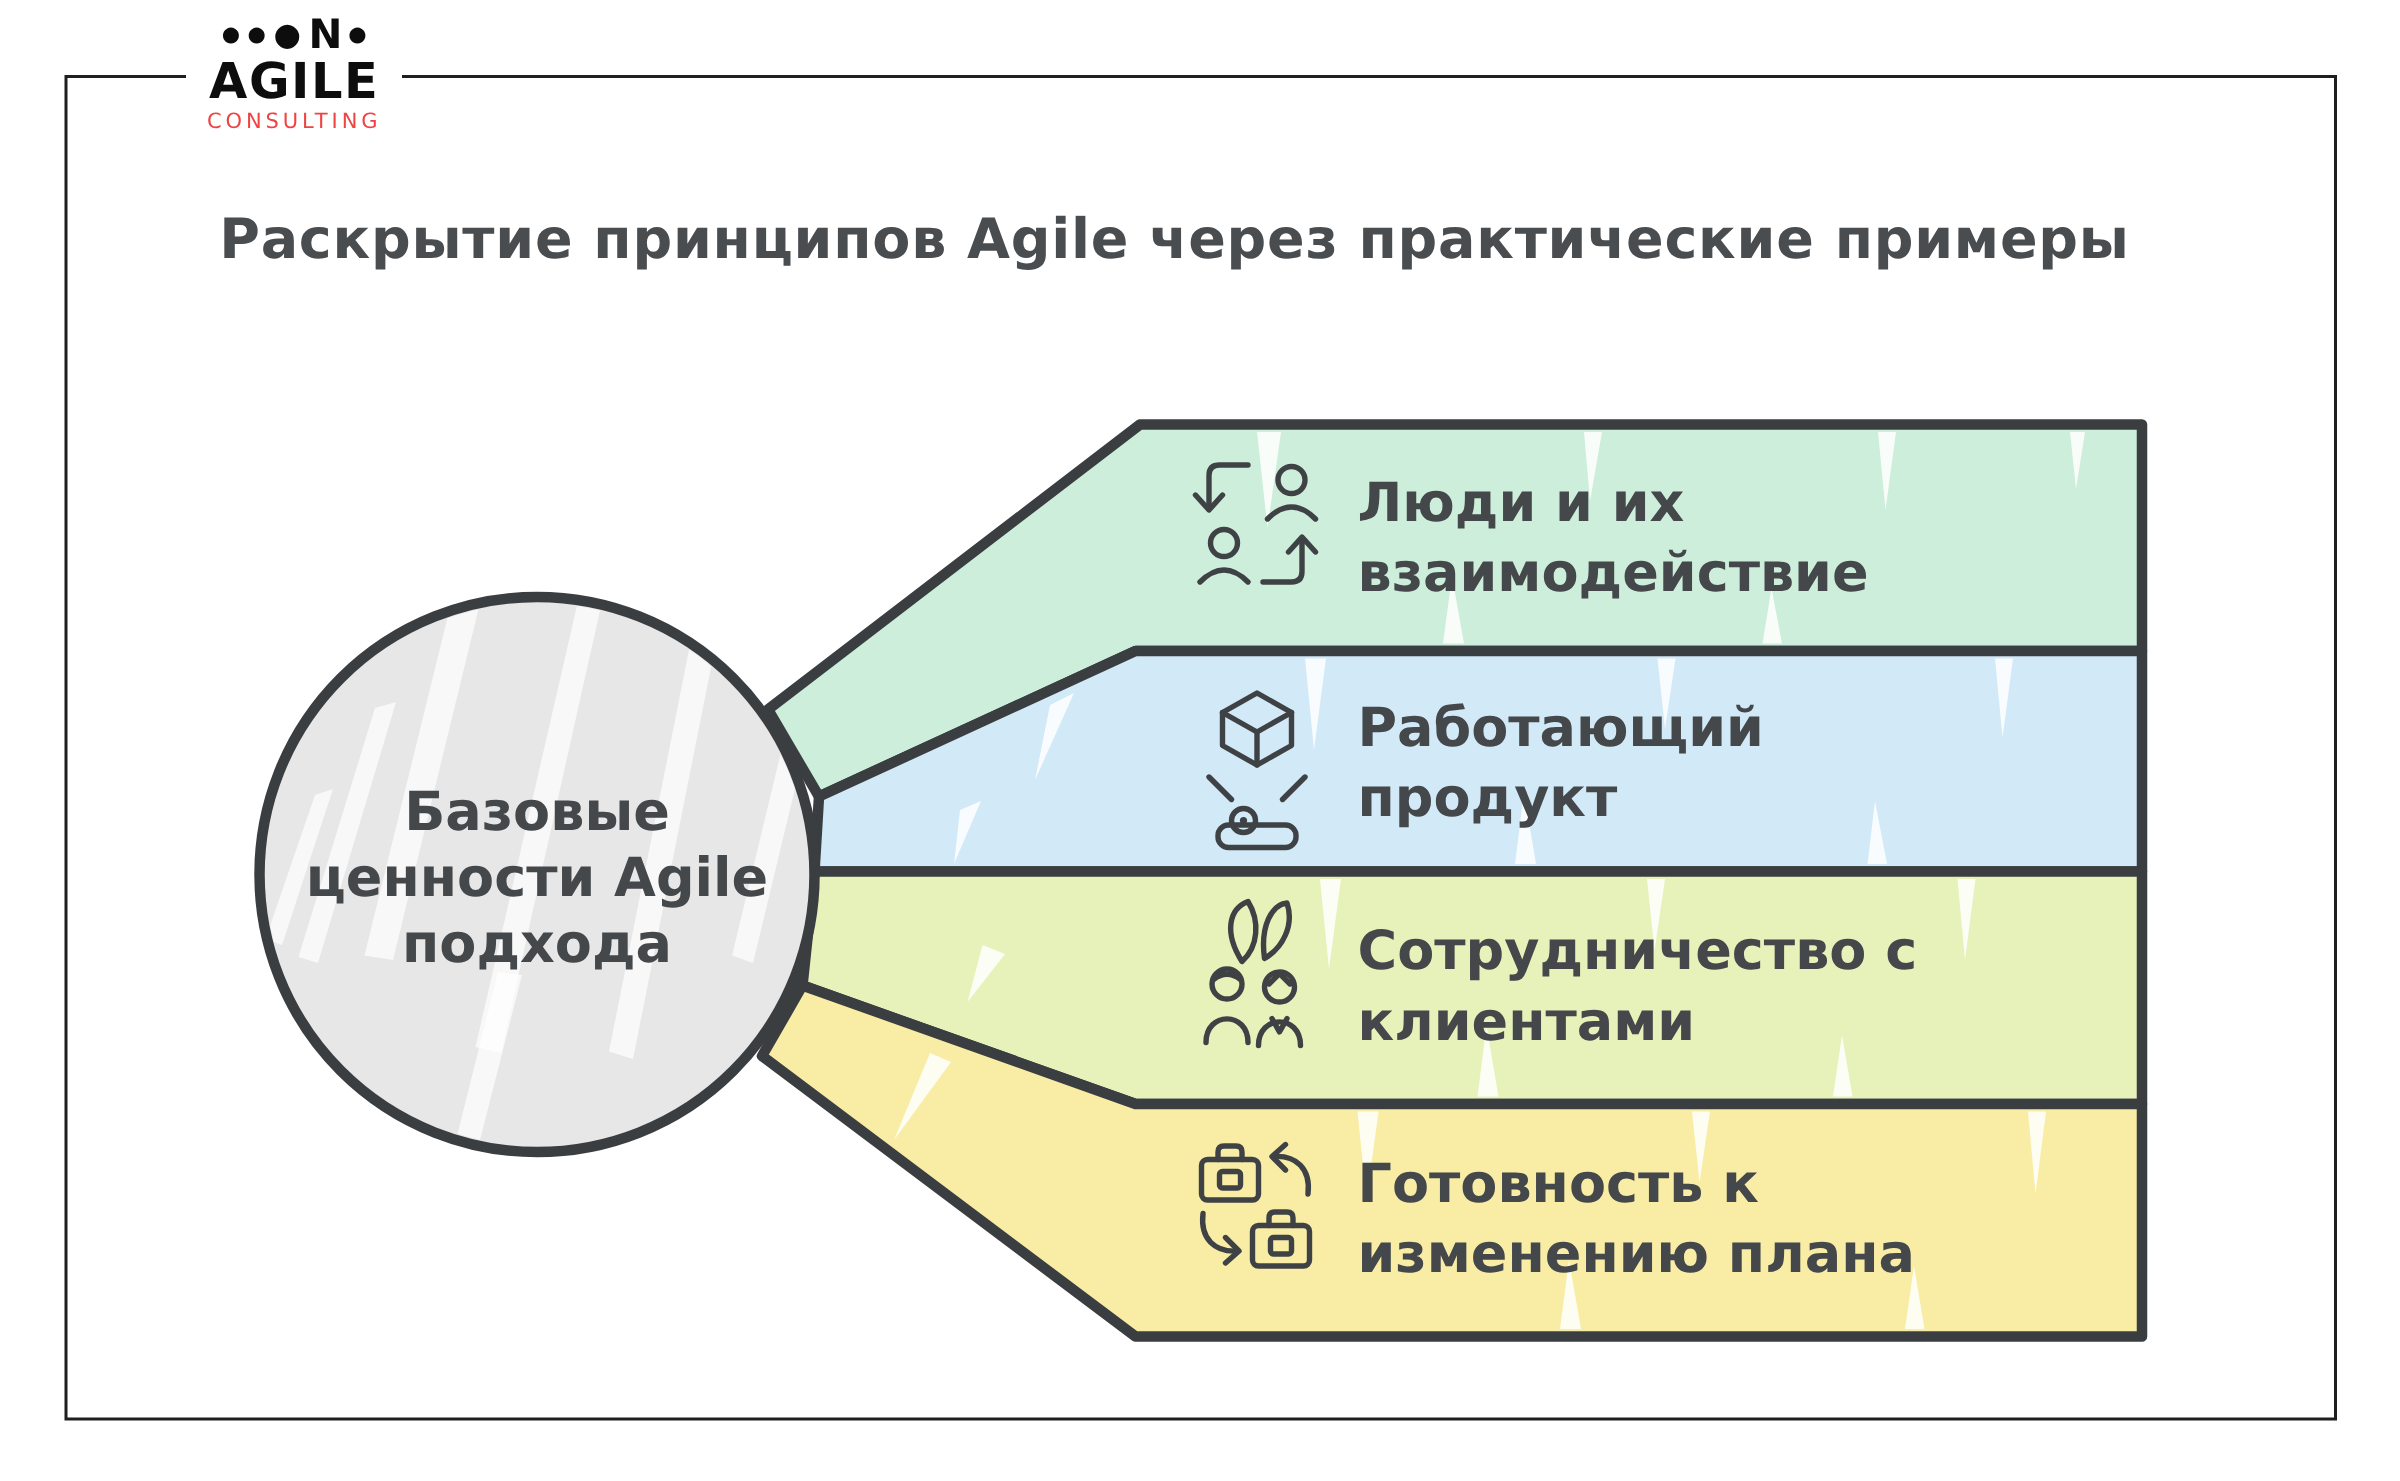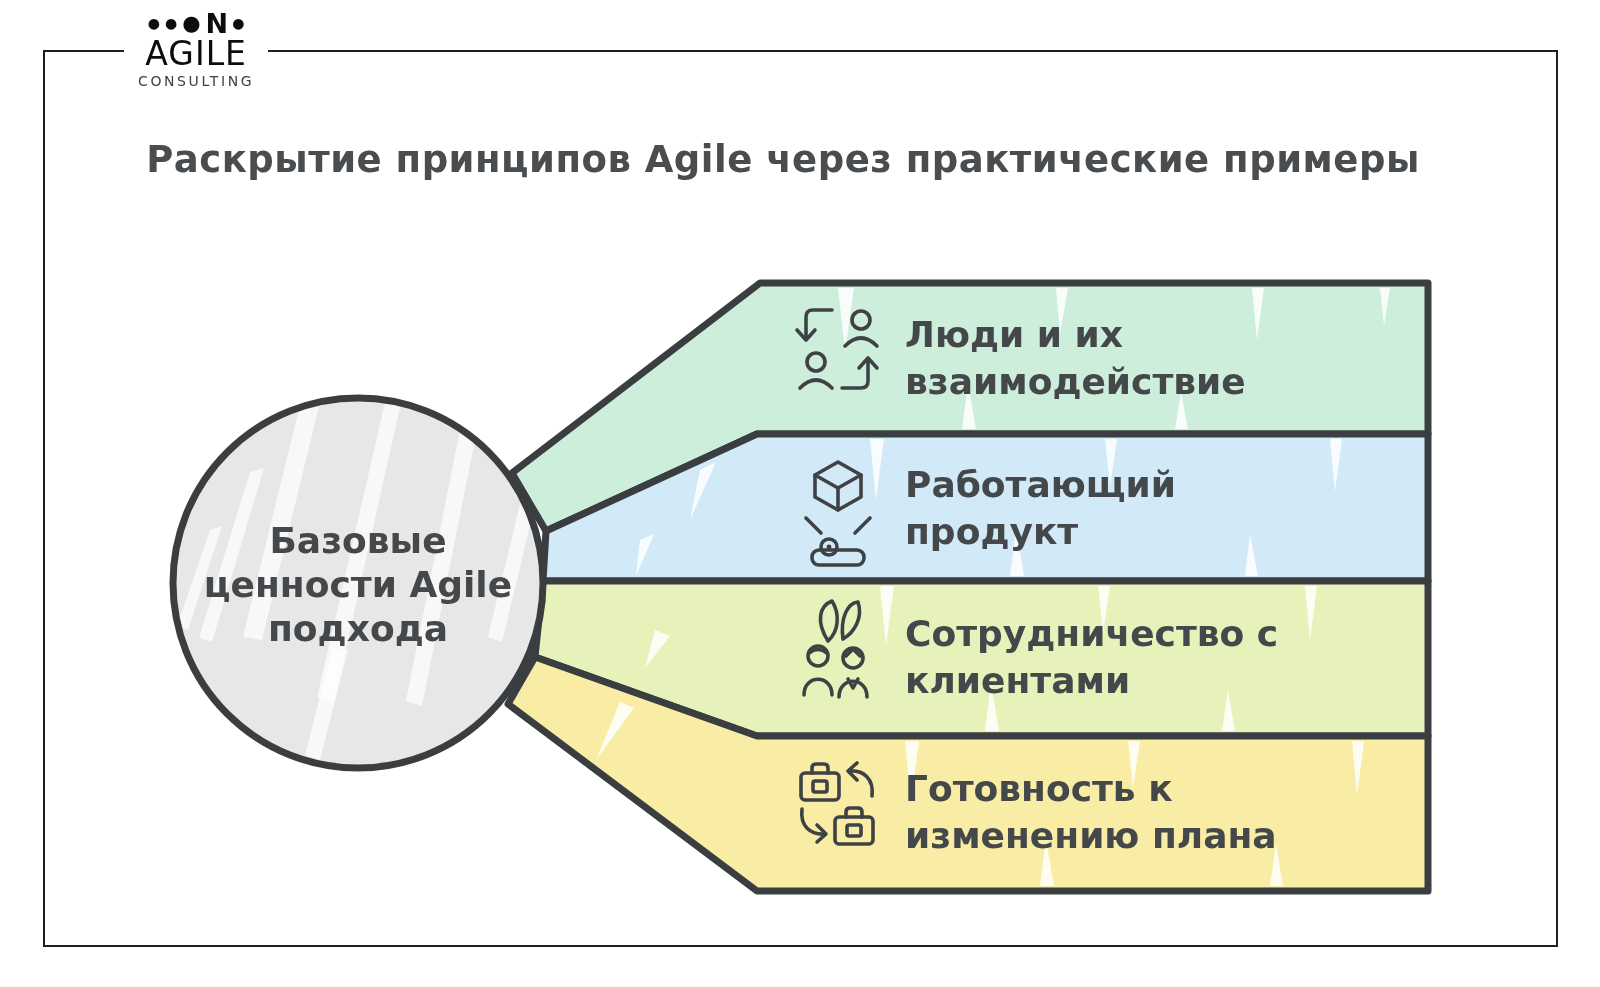--- a/index.html
+++ b/index.html
@@ -27,22 +27,22 @@
   
   .logo {
     position:absolute; left:124px; top:8px;
     background:#ffffff; padding:2px 14px 4px 14px;
     text-align:center; color:#0d0d0d; line-height:1;
   }
   .logo-mark { display:flex; align-items:center; justify-content:center; gap:5px; height:26px; }
   .logo-mark .d-sm { font-size:14px; }
   .logo-mark .d-lg { font-size:21px; }
   .logo-mark .d-n  { font-size:27px; font-weight:bold; letter-spacing:-1px; }
-  .logo-name { font-size:33px; font-weight:normal; letter-spacing:1px; margin-top:1px; }
-  .logo-sub  { font-size:14px; letter-spacing:2.6px; margin-top:4px; color:#404040; }
+  .logo-name { font-size:33px; font-weight:bold; letter-spacing:1px; margin-top:1px; }
+  .logo-sub  { font-size:14px; letter-spacing:2.6px; margin-top:4px; color:#ef4444; }
 </style>
 </head>
 <body>
 
 <div class="stage">
 
   <svg width="1600" height="987" viewBox="0 0 1600 987">
 
     <rect class="frame" x="44" y="51" width="1513" height="895"></rect>
 

